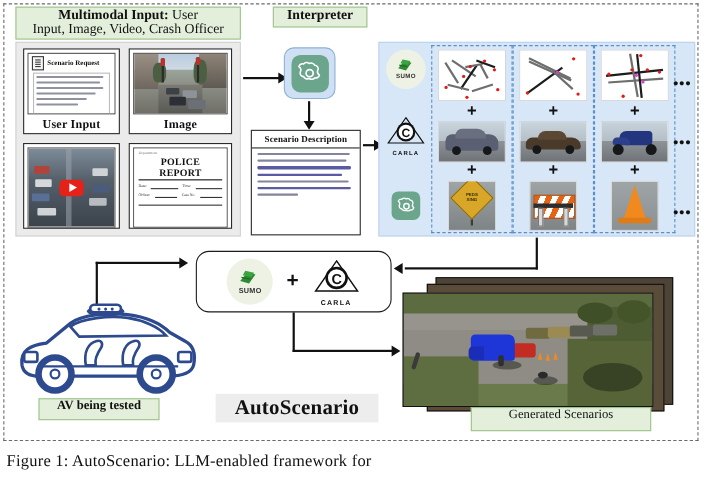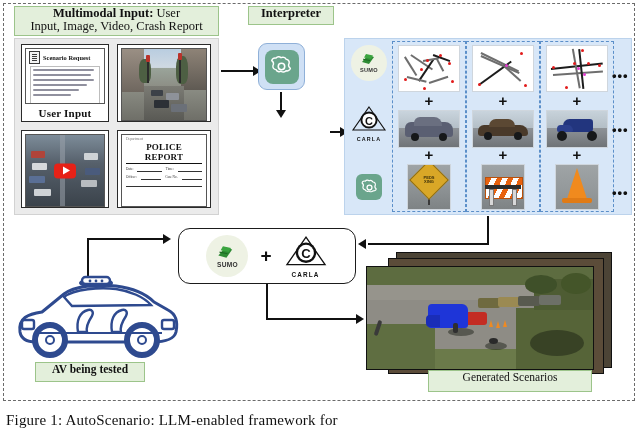--- a/index.html
+++ b/index.html
@@ -206,21 +206,21 @@
 </style>
 </head>
 <body>
 
 <div class="fig">
   <div class="frame"></div>
 
   <div class="chip" id="mm-title">
     <div>
       <span>Multimodal Input:</span><span class="reg"> User</span><br>
-      <span class="reg">Input, Image, Video, Crash Report</span>
+      <span class="reg">Input, Image, Video, Crash Officer</span>
     </div>
   </div>
 
   <div id="mm-panel"></div>
 
   <div class="card" id="card-userinput">
     <div class="thumb">
       <div class="doc">
         <div class="doc-hd">
           <div class="doc-ico"></div>
@@ -250,20 +250,21 @@
         <div class="pc-light" style="left:30%;top:8%;height:40%"></div>
         <div class="pc-light" style="right:30%;top:6%;height:42%"></div>
         <div class="pc-lamp" style="left:28%;top:8%"></div>
         <div class="pc-lamp" style="right:29%;top:6%"></div>
         <div class="pc-car" style="left:34%;top:58%;width:12px;height:6px;background:#3c4148"></div>
         <div class="pc-car" style="left:52%;top:62%;width:13px;height:7px;background:#8e9299"></div>
         <div class="pc-car" style="left:38%;top:72%;width:15px;height:8px;background:#2c3036"></div>
         <div class="pc-car" style="left:58%;top:78%;width:16px;height:8px;background:#6b7078"></div>
       </div>
     </div>
+    <div class="clabel">Image</div>
   </div>
 
   <div class="card" id="card-video">
     <div class="thumb">
       <div class="video-th">
         <div class="v-lanes"></div>
         <div class="v-car" style="left:6%;top:22%;width:14px;background:#b0443a"></div>
         <div class="v-car" style="left:8%;top:40%;width:15px;background:#d6d9dc"></div>
         <div class="v-car" style="left:4%;top:58%;width:16px;background:#5a6f95"></div>
         <div class="v-car" style="left:10%;top:76%;width:17px;background:#cfd3d6"></div>
@@ -310,20 +311,32 @@
     <div class="gpt-tile">
       <svg viewBox="0 0 24 24" width="25" height="25" aria-hidden="true">
         <path fill="none" stroke="#ffffff" stroke-width="1.5" stroke-linejoin="round" d="M12 3.2c1.9-1.1 4.3-.3 5.2 1.6 2.1.1 3.6 2 3.2 4-1 1.8-.4 4.1 1.2 5.3-.4 2-2.5 3.2-4.4 2.6-1.3 1.6-3.7 1.8-5.2.4-1.9 1.1-4.3.3-5.2-1.6-2.1-.1-3.6-2-3.2-4 1-1.8.4-4.1-1.2-5.3.4-2 2.5-3.2 4.4-2.6C8.1 2 10.5 1.8 12 3.2z" transform="translate(0.4,0.6) scale(0.93)"></path>
         <circle cx="12" cy="12" r="3.1" fill="none" stroke="#ffffff" stroke-width="1.5"></circle>
       </svg>
     </div>
   </div>
   <div class="arrow-line" style="left:280px;top:92px;width:2.4px;height:22px;"></div>
   <div class="arrow-head ah-down" style="left:276px;top:110px;"></div>
 
+  <div id="scen-desc">
+    <div class="sd-ttl">Scenario Description</div>
+    <div class="sd-body">
+      <div class="ln" style="width:96%"></div>
+      <div class="ln" style="width:92%"></div>
+      <div class="ln b" style="width:97%"></div>
+      <div class="ln b" style="width:88%"></div>
+      <div class="ln" style="width:94%"></div>
+      <div class="ln b" style="width:97%"></div>
+      <div class="ln" style="width:42%"></div>
+    </div>
+  </div>
 
   <div class="arrow-line" style="left:330px;top:131px;width:14px;height:2.4px;"></div>
   <div class="arrow-head ah-right" style="left:340px;top:127px;"></div>
 
   <div id="rc-panel"></div>
 
   <div class="rc-iconcol">
 
     <div class="rc-ico" style="top:4px;">
       <div class="sumo-badge">
@@ -530,20 +543,21 @@
       <circle cx="130" cy="70" r="15" fill="#ffffff" stroke="#2e4a8f" stroke-width="6"></circle>
       <circle cx="130" cy="70" r="4" fill="none" stroke="#2e4a8f" stroke-width="2"></circle>
 
       <rect x="10" y="50" width="12" height="9" rx="2" fill="none" stroke="#2e4a8f" stroke-width="2.4"></rect>
       <rect x="150" y="50" width="12" height="9" rx="2" fill="none" stroke="#2e4a8f" stroke-width="2.4"></rect>
       <path d="M24 63 L150 63" stroke="#2e4a8f" stroke-width="2"></path>
     </svg>
   </div>
   <div class="chip" id="av-label">AV being tested</div>
 
+  <div id="autoscenario">AutoScenario</div>
 
   <div class="gs" id="gs3">
     <div class="scene">
       <div class="sc-grass" style="left:0;top:0;width:100%;height:100%;background:#4c4436"></div>
       <div class="sc-road" style="left:8%;top:26%;width:84%;height:26%;background:#7a7468"></div>
     </div>
   </div>
   <div class="gs" id="gs2">
     <div class="scene">
       <div class="sc-grass" style="left:0;top:0;width:100%;height:100%;background:#5b4c39"></div>

